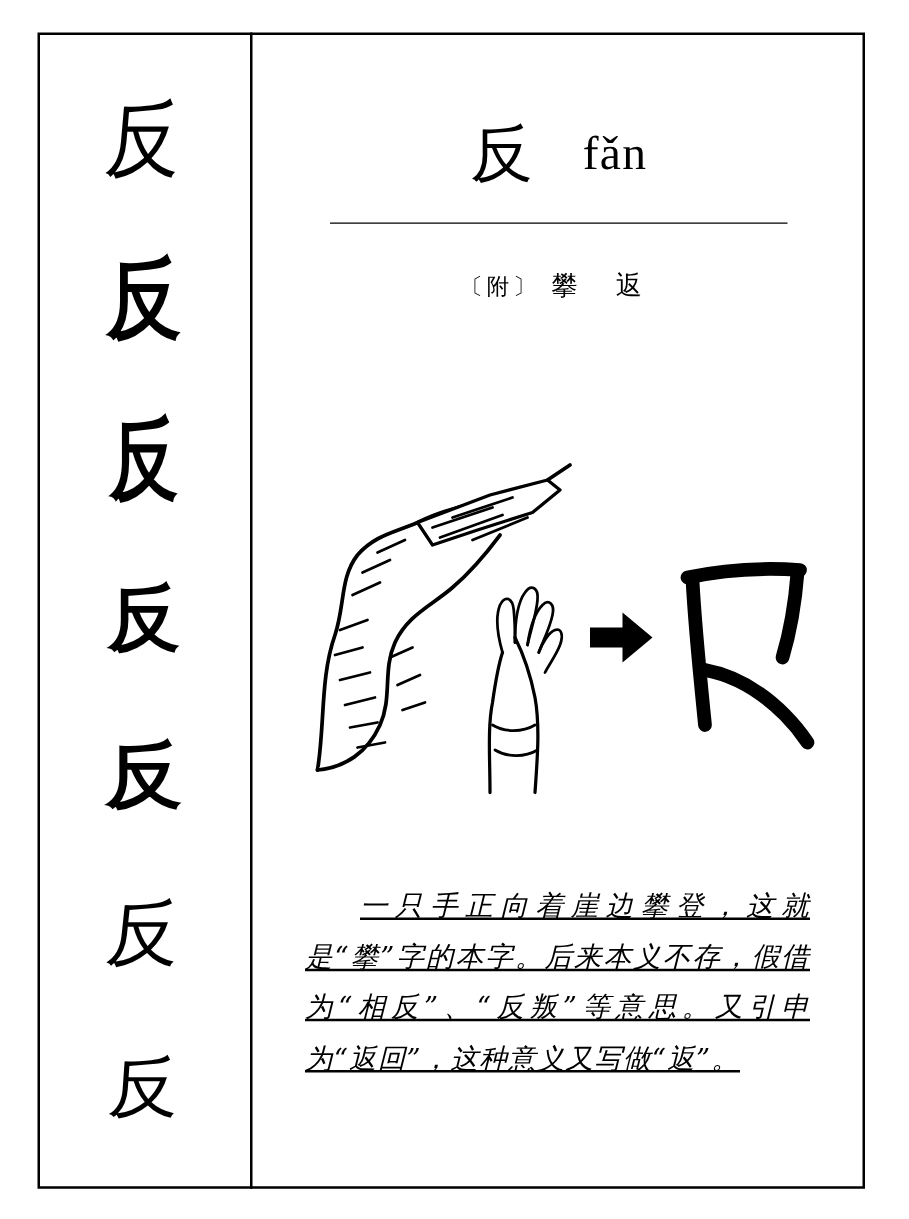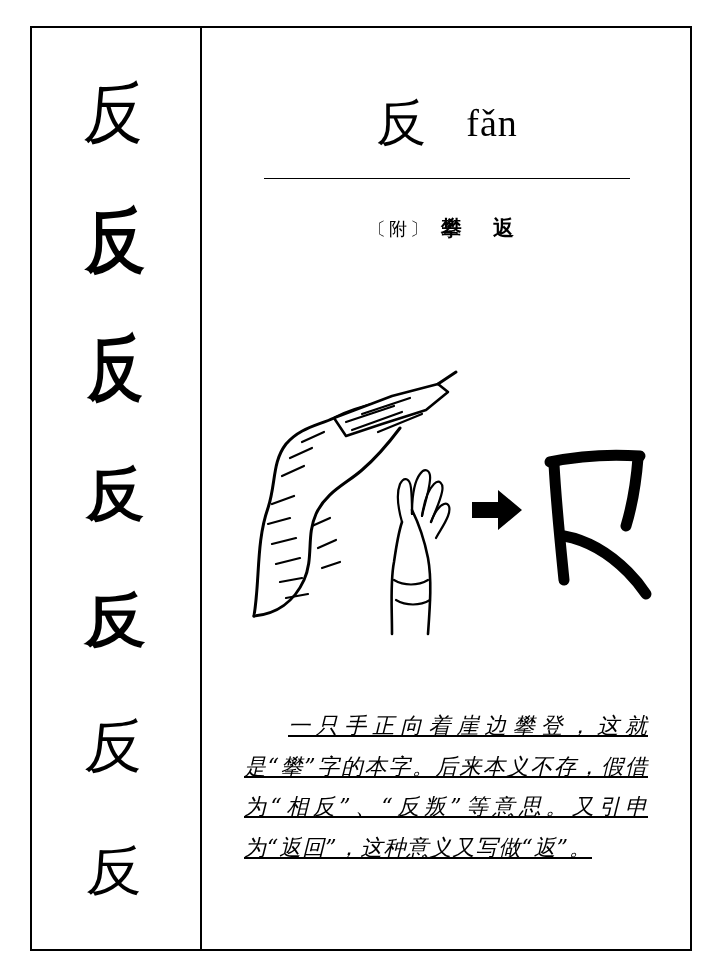--- a/index.html
+++ b/index.html
@@ -113,21 +113,21 @@
     position: absolute;
     left: 0;
     top: 188px;
     width: 490px;
     text-align: center;
     font-family: "DejaVu Serif", serif;
     font-size: 21px;
     letter-spacing: 3px;
   }
   #appendix-label { font-size: 18px; }
-  #appendix-chars { margin-left: 0; letter-spacing: 12px; font-weight: bold; }
+  #appendix-chars { margin-left: 0; letter-spacing: 12px; }
 
   
   #illustration {
     position: absolute;
     left: 0;
     top: 330px;
     width: 490px;
     height: 300px;
   }
   #illu-cliff-hand {

